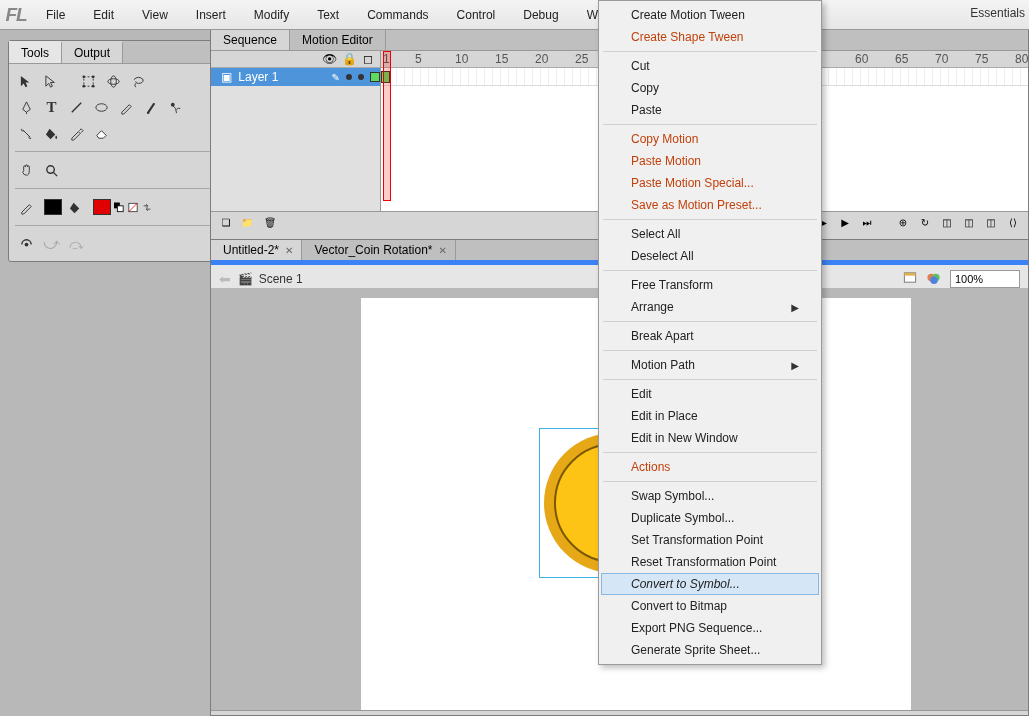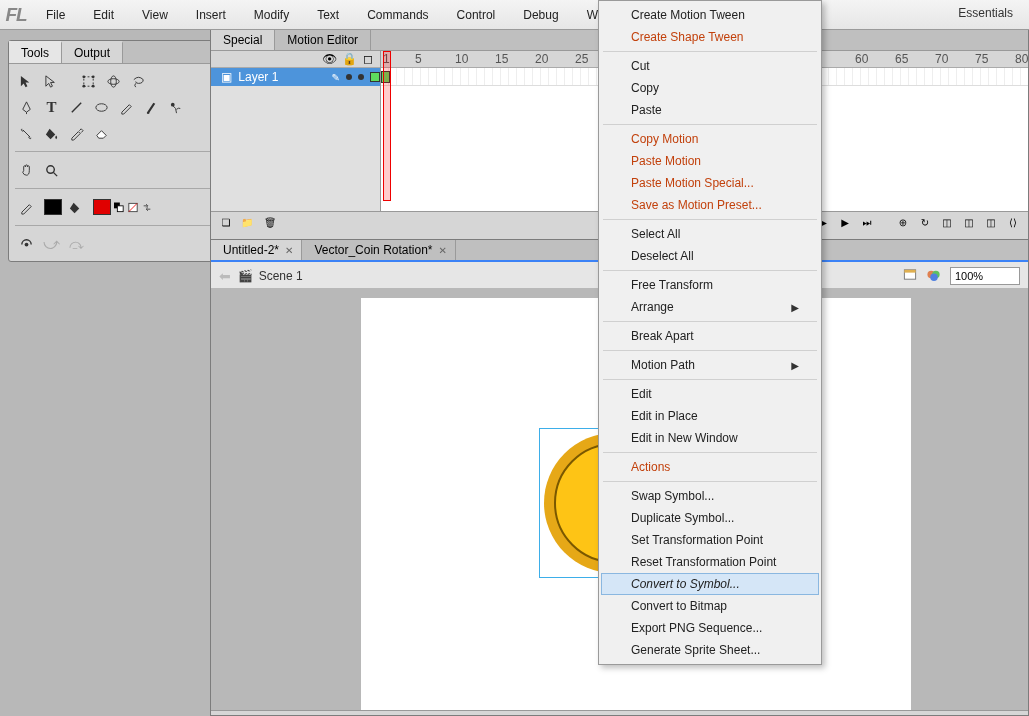--- a/index.html
+++ b/index.html
@@ -3,21 +3,21 @@
 <meta charset="utf-8">
 <style>
 * { margin:0; padding:0; box-sizing:border-box; font-family:"Segoe UI",Tahoma,Arial,sans-serif; font-size:12px; -webkit-user-select:none; user-select:none; }
 body { background:#b8b8b8; width:1029px; height:716px; overflow:hidden; position:relative; }
 
 
 #menubar { position:absolute; left:0; top:0; right:0; height:30px; background:linear-gradient(#f4f4f4,#e6e6e6); border-bottom:1px solid #9a9a9a; display:flex; align-items:center; }
 #app-icon { width:32px; height:28px; display:flex; align-items:center; justify-content:center; }
 #app-icon .fl { font-family:Arial; font-weight:bold; font-size:19px; color:#888; font-style:italic; letter-spacing:-1px; }
 .menu-item { padding:5px 14px; color:#222; cursor:default; }
-#workspace-label { position:absolute; right:0; top:6px; color:#333; padding-right:16px; }
+#workspace-label { position:absolute; right:0; top:6px; color:#333; padding-right:4px; }
 
 
 #toolpanel { position:absolute; left:8px; top:40px; width:233px; background:#d6d6d6; border:1px solid #7c7c7c; border-radius:3px; }
 .panel-tabs { display:flex; background:#bfbfbf; border-bottom:1px solid #9a9a9a; }
 .panel-tab { padding:3px 12px; border-right:1px solid #9a9a9a; background:#d6d6d6; border-top:2px solid transparent; }
 .panel-tab.active { background:#e6e6e6; }
 .tool-grid { padding:6px 6px; display:flex; flex-wrap:wrap; gap:4px 2px; }
 .tool-btn { width:23px; height:22px; display:flex; align-items:center; justify-content:center; border:1px solid transparent; color:#333; font-size:14px; }
 .tool-btn svg { width:15px; height:15px; }
 .tool-row { width:100%; display:flex; gap:2px; flex-wrap:wrap; }
@@ -44,21 +44,21 @@
 #frame-ruler { height:17px; background:#d6d6d6; border-bottom:1px solid #aaa; position:relative; font-size:9px; color:#555; }
 #frame-ruler .num { position:absolute; top:1px; }
 #frame-playhead { position:absolute; left:2px; top:0; width:8px; height:150px; background:rgba(255,0,0,0.2); border:1px solid #e00; }
 #frame-row { height:18px; border-bottom:1px solid #ddd; background:repeating-linear-gradient(90deg,#fff,#fff 7px,#eee 7px,#eee 8px); position:relative; }
 #frame-row .kf { position:absolute; left:0; top:3px; width:9px; height:12px; background:#5edb5e; border:1px solid #333; }
 #timeline-footer { height:22px; background:#d6d6d6; border-top:1px solid #999; display:flex; align-items:center; gap:4px; padding:0 6px; }
 .tf-btn { width:18px; height:16px; display:flex; align-items:center; justify-content:center; border:1px solid transparent; font-size:10px; }
 
 
 #stage-wrap { position:absolute; left:210px; top:239px; right:0; bottom:0; background:#b8b8b8; border:1px solid #7c7c7c; }
-#doc-tabs { display:flex; background:#bfbfbf; border-bottom:2px solid #3b82f6; }
+#doc-tabs { display:flex; background:#bfbfbf; border-bottom:5px solid #3b82f6; }
 .doc-tab { padding:3px 8px 3px 12px; border-right:1px solid #9a9a9a; display:flex; align-items:center; gap:6px; font-size:11px; }
 .doc-tab.active { background:#d6d6d6; }
 .doc-close { font-size:10px; color:#666; }
 #edit-bar { height:28px; background:#e6e6e6; border-bottom:1px solid #999; display:flex; align-items:center; padding:0 8px; gap:8px; }
 #edit-bar .arrow { color:#bbb; font-size:14px; }
 #scene-lbl { display:flex; align-items:center; gap:5px; font-size:12px; color:#333; }
 #edit-spacer { flex:1; }
 #zoom-box { width:70px; height:18px; background:#fff; border:1px solid #999; padding:1px 4px; font-size:11px; }
 #edit-bar .ed-icon svg { width:16px; height:15px; }
 #stage-bg { position:absolute; left:0; top:48px; right:0; bottom:5px; background:#b8b8b8; overflow:hidden; }
@@ -251,21 +251,21 @@
           </svg>
         </div>
       <div class="tool-btn" style="color:#aaa;font-size:16px;">⤻</div>
       <div class="tool-btn" style="color:#aaa;font-size:14px;">⤼</div>
     </div>
   </div>
 </div>
 
 <div id="timeline">
   <div id="timeline-tabs">
-    <div class="tl-tab active">Special</div>
+    <div class="tl-tab active">Sequence</div>
     <div class="tl-tab">Motion Editor</div>
   </div>
   <div id="timeline-body">
     <div id="layer-col">
       <div id="layer-header">
         <span>👁</span>
         <span>🔒</span>
         <span>◻</span>
       </div>
       <div class="layer-row">

